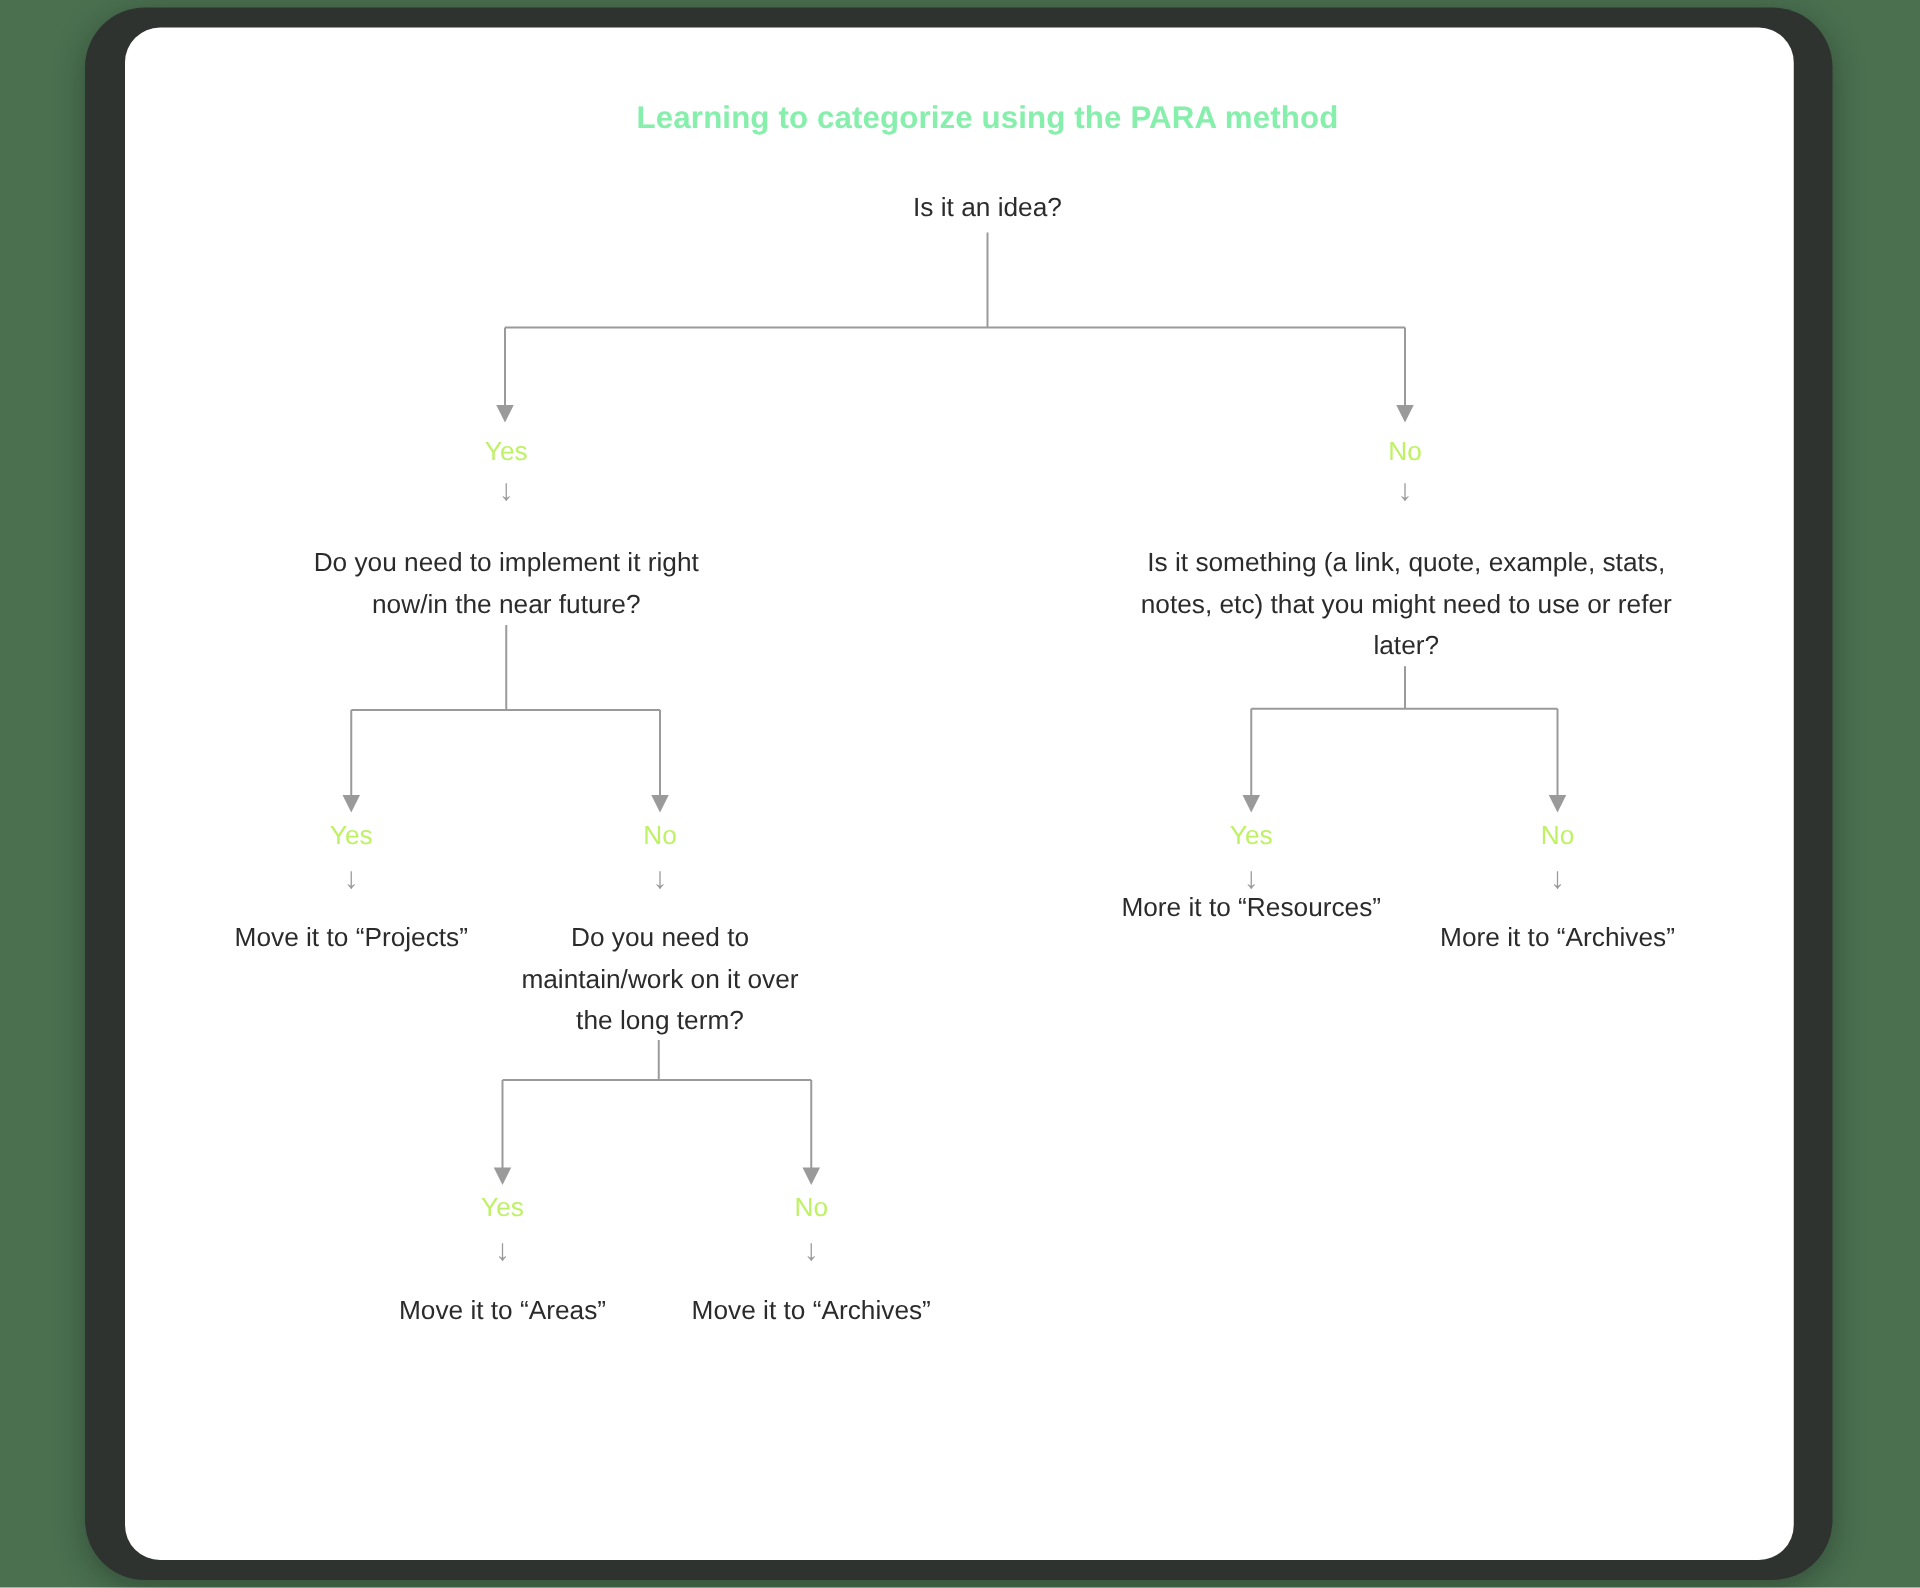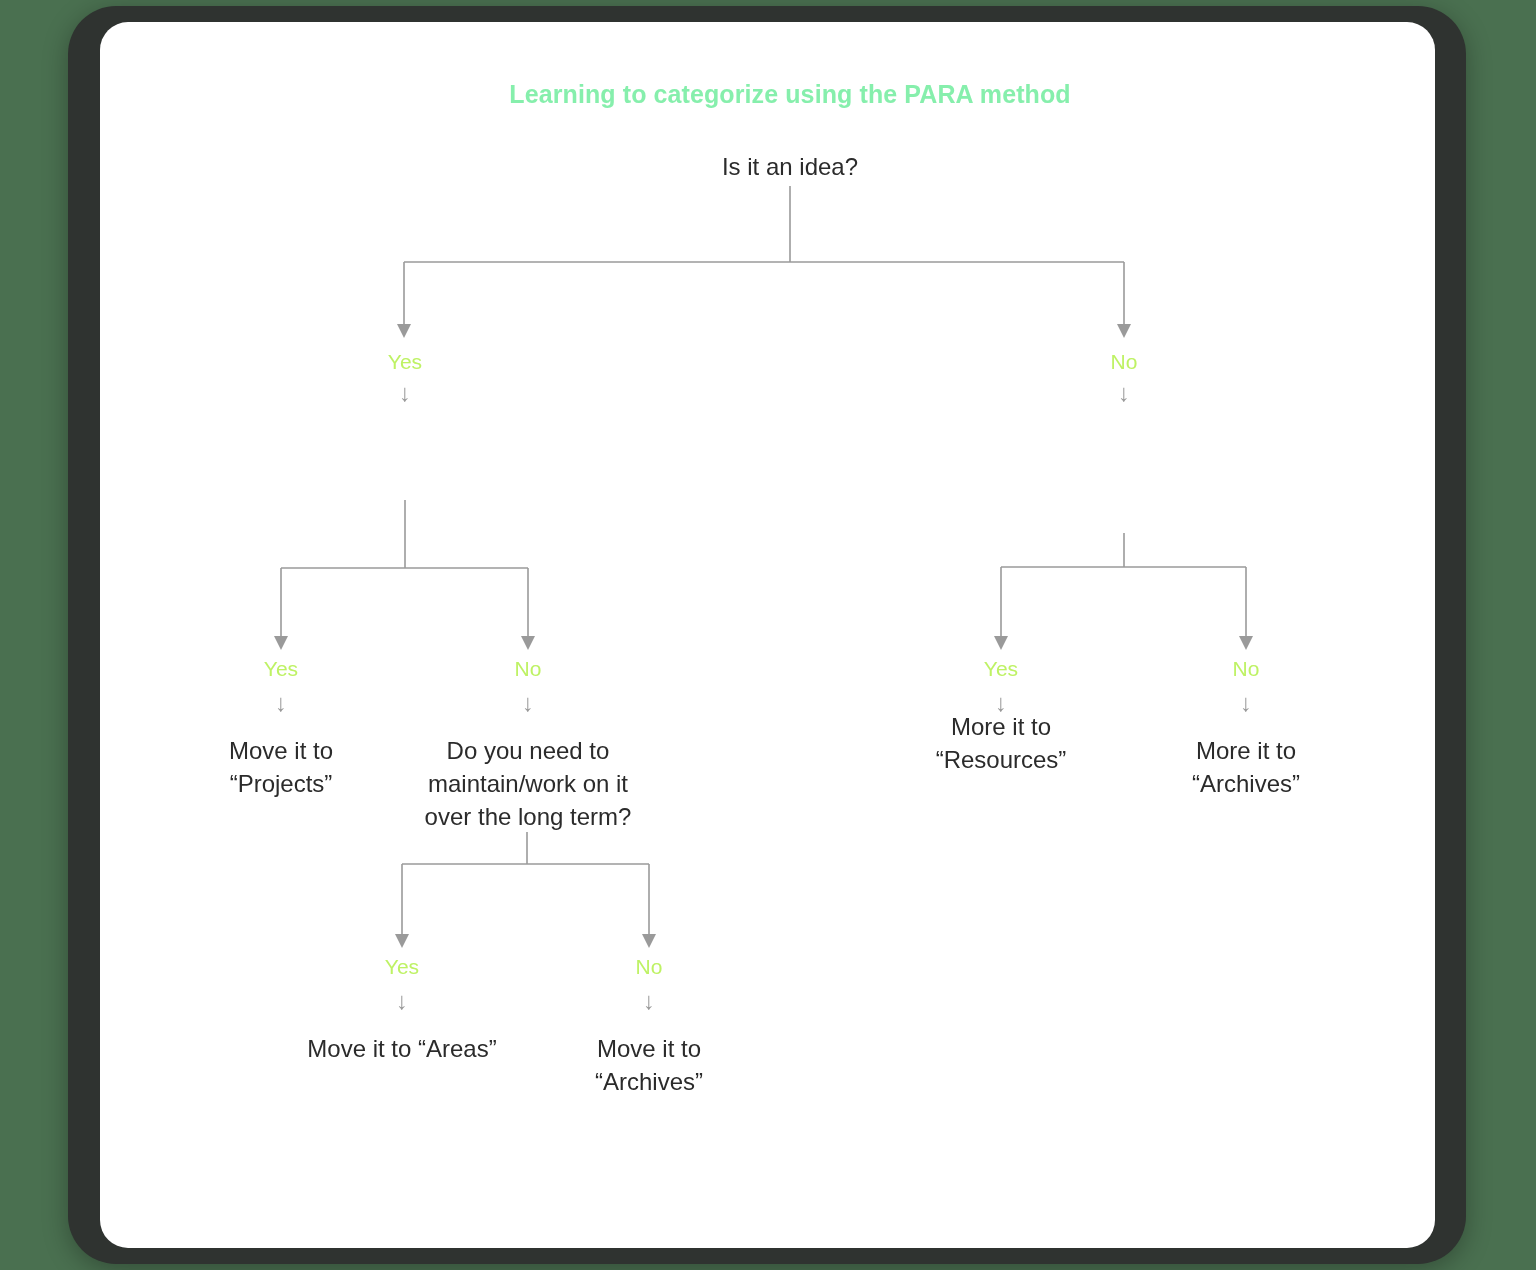--- a/index.html
+++ b/index.html
@@ -46,21 +46,21 @@
     text-align: center;
     font-size: 25px;
     font-weight: bold;
     color: #86efac;
     letter-spacing: 0.1px;
     white-space: nowrap;
   }
   .node {
     position: absolute;
     text-align: center;
-    font-size: 24px;
+    font-size: 21px;
     line-height: 33px;
     color: #2b2b2b;
   }
   .edge-label {
     position: absolute;
     text-align: center;
     font-size: 21px;
     line-height: 26px;
     color: #bef264;
   }
@@ -117,21 +117,23 @@
   <div class="chart-title" style="left:290px; top:80px; width:1000px;">Learning to categorize using the PARA method</div>
 
   <div class="node" style="left:590px; top:150px; width:400px;">Is it an idea?</div>
 
   <div class="edge-label" style="left:345px; top:349px; width:120px;">Yes</div>
   <div class="edge-label" style="left:345px; top:380px; width:120px; font-size:24px; color:#9a9a9a;">↓</div>
 
   <div class="edge-label" style="left:1064px; top:349px; width:120px;">No</div>
   <div class="edge-label" style="left:1064px; top:380px; width:120px; font-size:24px; color:#9a9a9a;">↓</div>
 
+  <div class="node" style="left:230px; top:434px; width:350px;">Do you need to implement it right now/in the near future?</div>
 
+  <div class="node" style="left:895px; top:434px; width:460px;">Is it something (a link, quote, example, stats, notes, etc) that you might need to use or refer later?</div>
 
   <div class="edge-label" style="left:221px; top:656px; width:120px;">Yes</div>
   <div class="edge-label" style="left:221px; top:690px; width:120px; font-size:24px; color:#9a9a9a;">↓</div>
 
   <div class="edge-label" style="left:468px; top:656px; width:120px;">No</div>
   <div class="edge-label" style="left:468px; top:690px; width:120px; font-size:24px; color:#9a9a9a;">↓</div>
 
   <div class="edge-label" style="left:941px; top:656px; width:120px;">Yes</div>
   <div class="edge-label" style="left:941px; top:690px; width:120px; font-size:24px; color:#9a9a9a;">↓</div>
 

